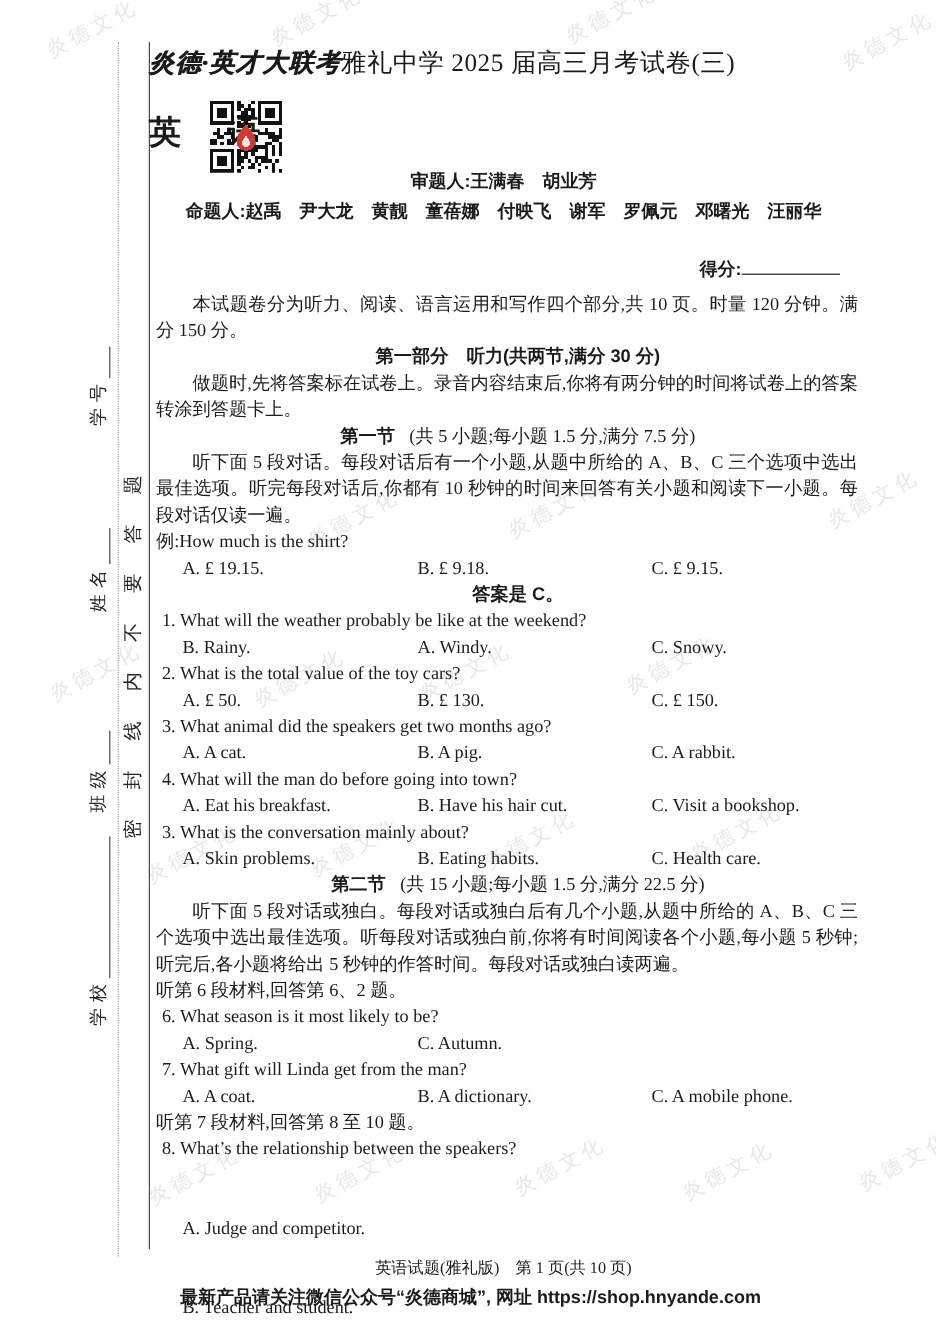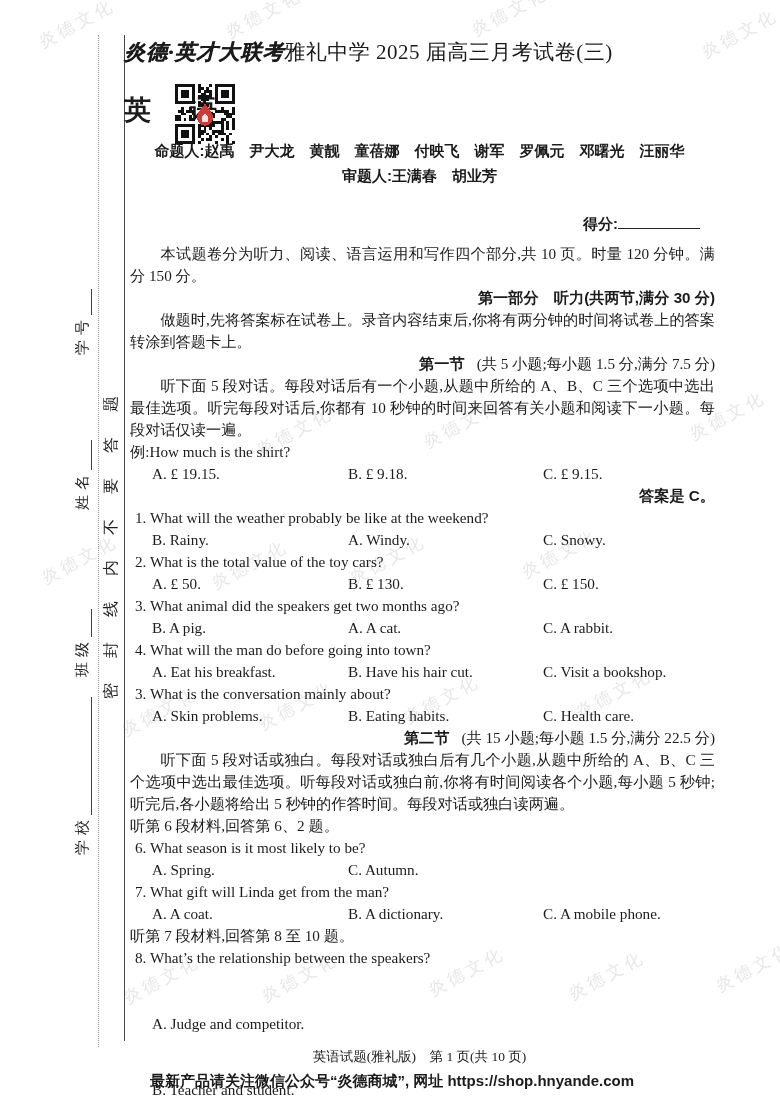--- a/index.html
+++ b/index.html
@@ -46,21 +46,21 @@
   .people + .people{margin-top:6px;}
   .score-line{position:absolute;left:583px;top:214px;font-size:15px;font-weight:bold;
     font-family:"Liberation Sans","DejaVu Sans",sans-serif;white-space:nowrap;z-index:3;}
   .score-line .blank{display:inline-block;width:82px;height:14px;border-bottom:1.2px solid #222;}
   
   .content{
     position:absolute;left:130px;top:243px;width:585px;z-index:3;
     font-size:15.2px;line-height:22px;text-align:justify;
   }
   .para{text-indent:2em;}
-  .bold-head{font-weight:bold;font-family:"Liberation Sans","DejaVu Sans",sans-serif;text-align:right;margin-left:18px;}
+  .bold-head{font-weight:bold;font-family:"Liberation Sans","DejaVu Sans",sans-serif;text-align:center;margin-left:18px;}
   .sec-head .meta{font-weight:normal;font-family:"Liberation Serif","DejaVu Serif",serif;margin-left:12px;}
   .q{margin-left:5px;white-space:pre-wrap;}
   .opts{display:grid;grid-template-columns:196px 195px 1fr;padding-left:22px;white-space:pre-wrap;}
   .opts-stacked{padding-left:22px;white-space:pre-wrap;}
   .note{white-space:pre-wrap;}
   
   .footer-page{position:absolute;left:124px;width:591px;top:1048px;text-align:center;font-size:13.5px;z-index:3;}
   .footer-promo{position:absolute;left:0;width:784px;top:1072px;text-align:center;font-size:15px;font-weight:bold;
     font-family:"Liberation Sans","DejaVu Sans",sans-serif;z-index:3;}
 </style>
@@ -241,22 +241,22 @@
         <rect x="18" y="19" width="1" height="1"></rect>
         <rect x="8" y="20" width="1" height="1"></rect>
         <rect x="14" y="20" width="1" height="1"></rect>
         <rect x="18" y="20" width="1" height="1"></rect>
         <rect x="20" y="20" width="1" height="1"></rect>
       </g>
     <path d="M10.5 6.9 C12 8.8 13.3 10 13.3 11.8 A2.8 2.8 0 1 1 7.7 11.8 C7.7 10 9 8.8 10.5 6.9 Z" fill="#cf3a32"></path>
     <path d="M10.5 10.2 C11.2 11 11.7 11.5 11.7 12.3 A1.2 1.2 0 1 1 9.3 12.3 C9.3 11.5 9.8 11 10.5 10.2 Z" fill="#fff" opacity=".85"></path>
   </svg>
   <div class="subject">英　语</div>
+  <div class="people">审题人:王满春　胡业芳</div>
   <div class="people">命题人:赵禹　尹大龙　黄靓　童蓓娜　付映飞　谢军　罗佩元　邓曙光　汪丽华</div>
-  <div class="people">审题人:王满春　胡业芳</div>
 </div>
 <div class="score-line">
   <span>得分:</span><span class="blank"></span>
 </div>
 
 <div class="content">
   <div class="para">本试题卷分为听力、阅读、语言运用和写作四个部分,共 10 页。时量 120 分钟。满分 150 分。</div>
   <div class="bold-head">第一部分　听力(共两节,满分 30 分)</div>
   <div class="para">做题时,先将答案标在试卷上。录音内容结束后,你将有两分钟的时间将试卷上的答案转涂到答题卡上。</div>
 
@@ -280,22 +280,22 @@
     <span>C. Snowy.</span>
   </div>
   <div class="q">2. What is the total value of the toy cars?</div>
   <div class="opts">
     <span>A. £ 50.</span>
     <span>B. £ 130.</span>
     <span>C. £ 150.</span>
   </div>
   <div class="q">3. What animal did the speakers get two months ago?</div>
   <div class="opts">
+    <span>A. A cat.</span>
     <span>B. A pig.</span>
-    <span>A. A cat.</span>
     <span>C. A rabbit.</span>
   </div>
   <div class="q">4. What will the man do before going into town?</div>
   <div class="opts">
     <span>A. Eat his breakfast.</span>
     <span>B. Have his hair cut.</span>
     <span>C. Visit a bookshop.</span>
   </div>
   <div class="q">3. What is the conversation mainly about?</div>
   <div class="opts">

